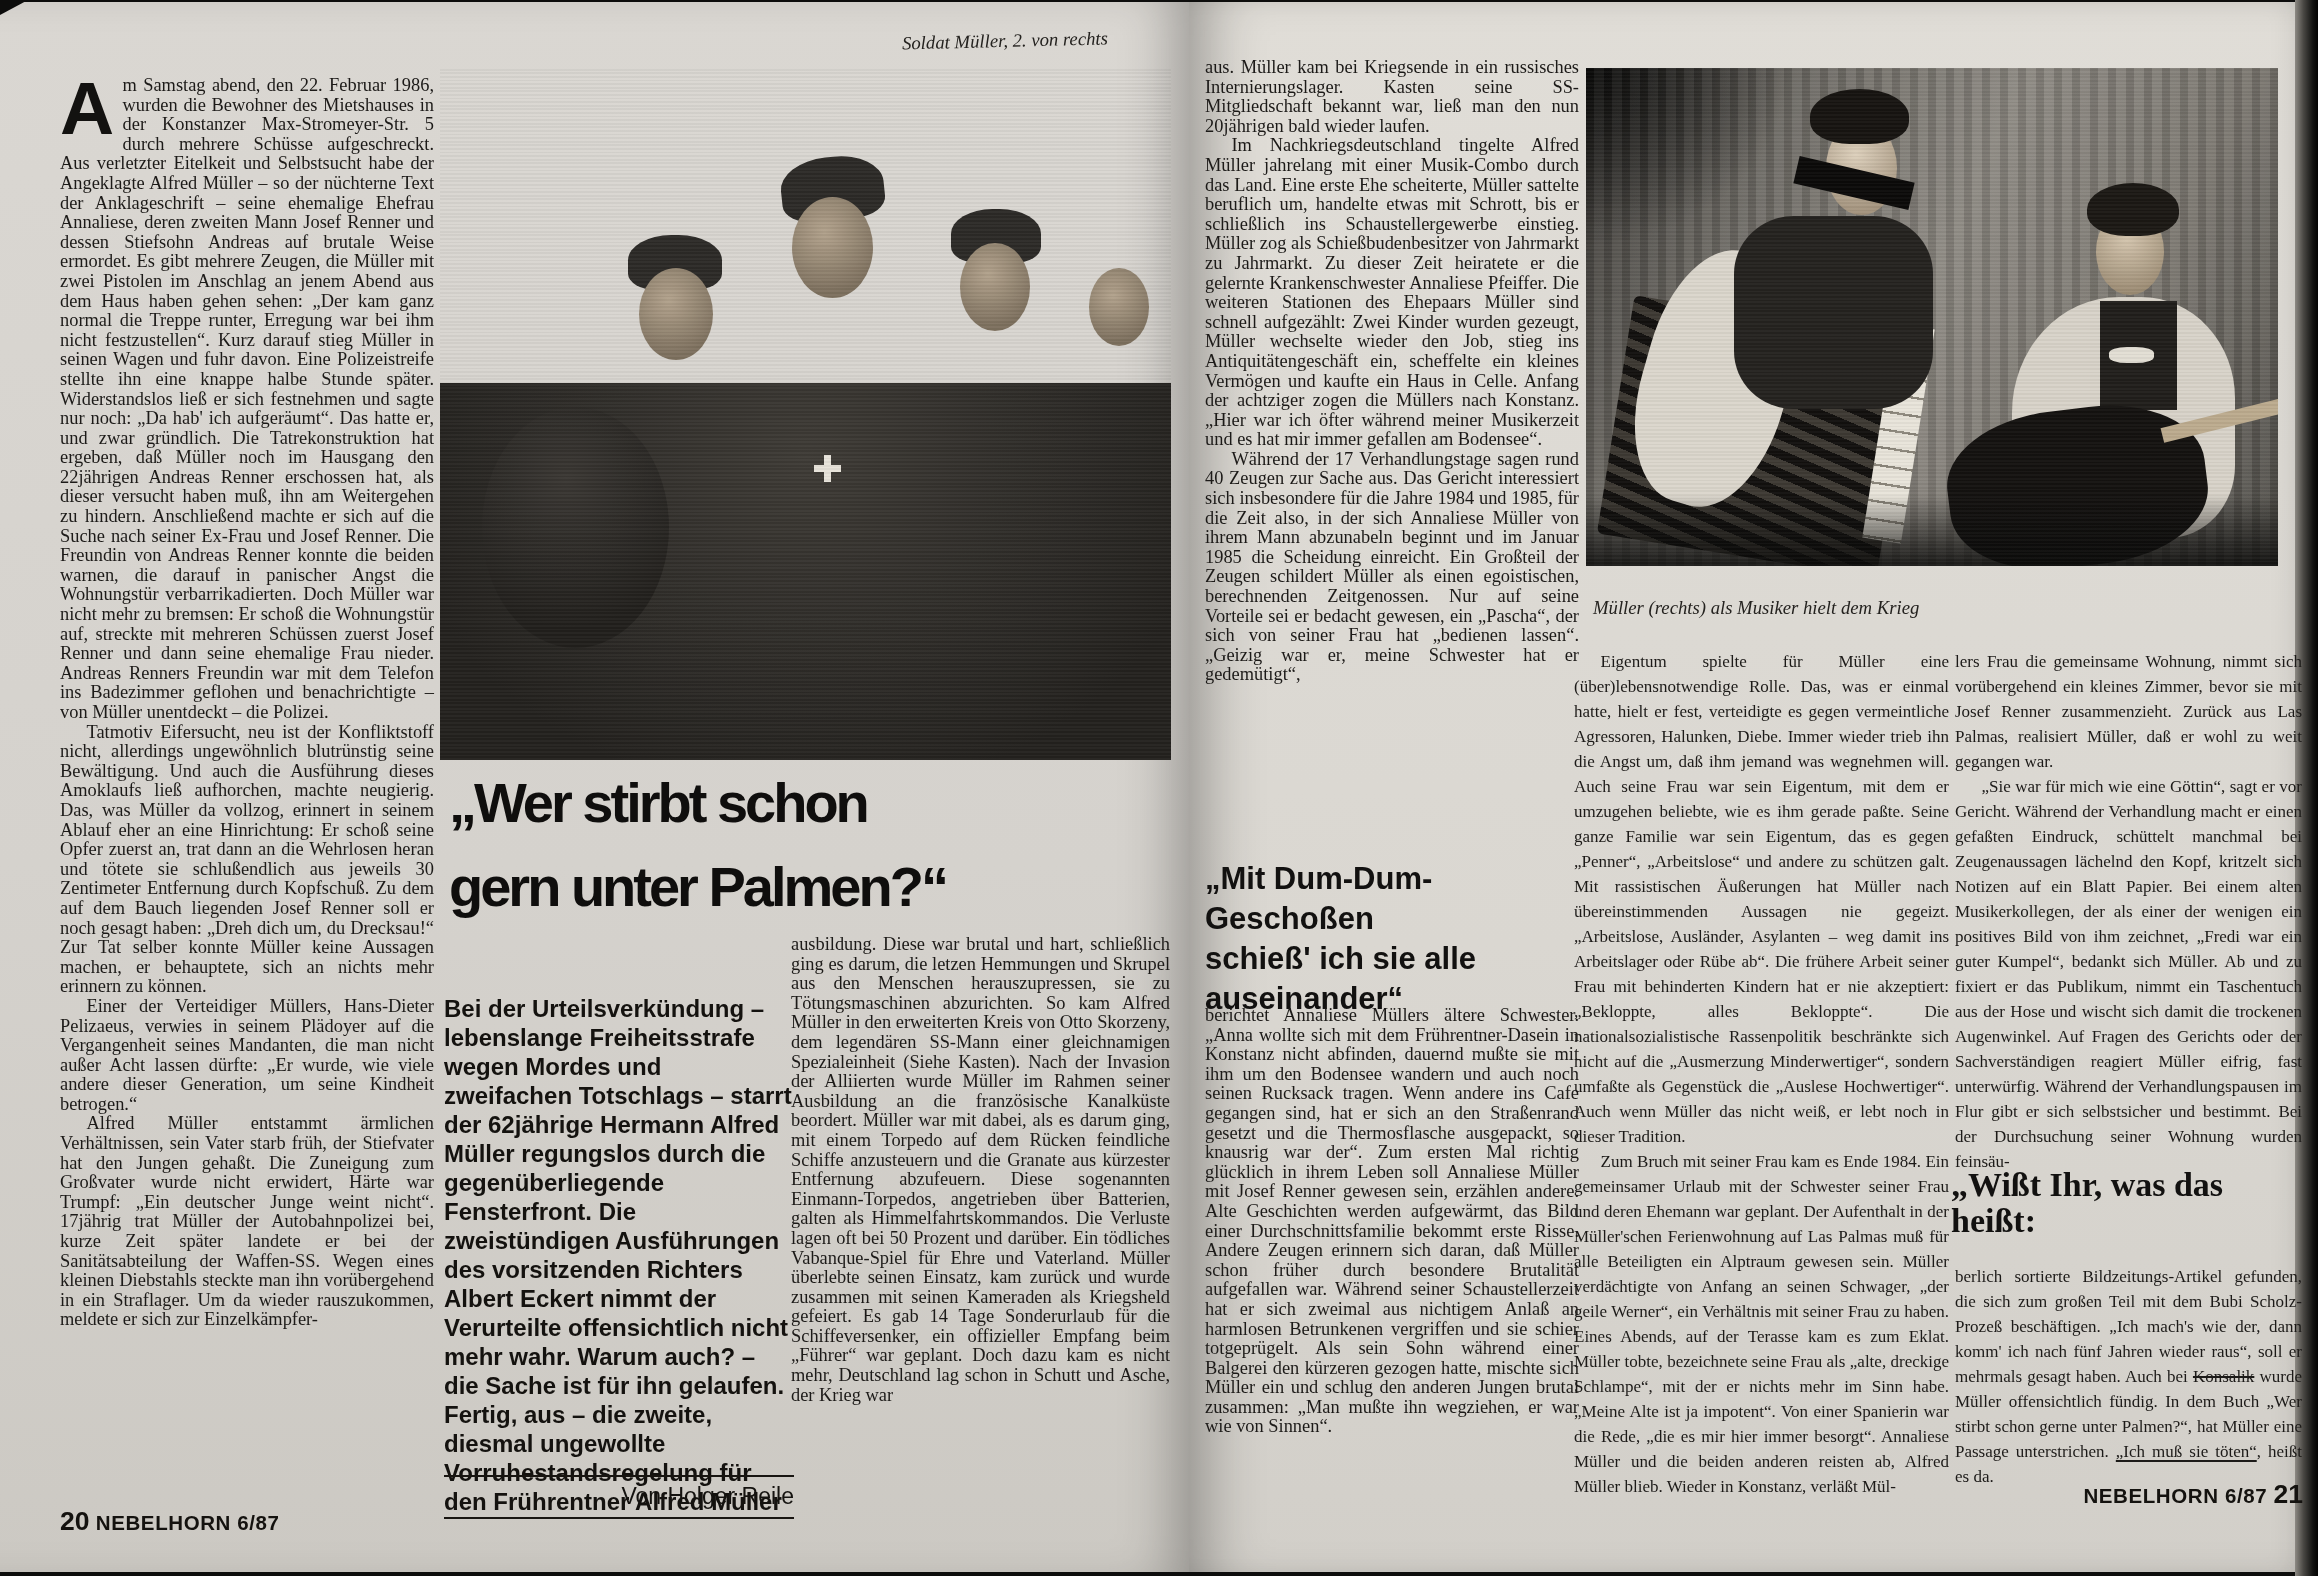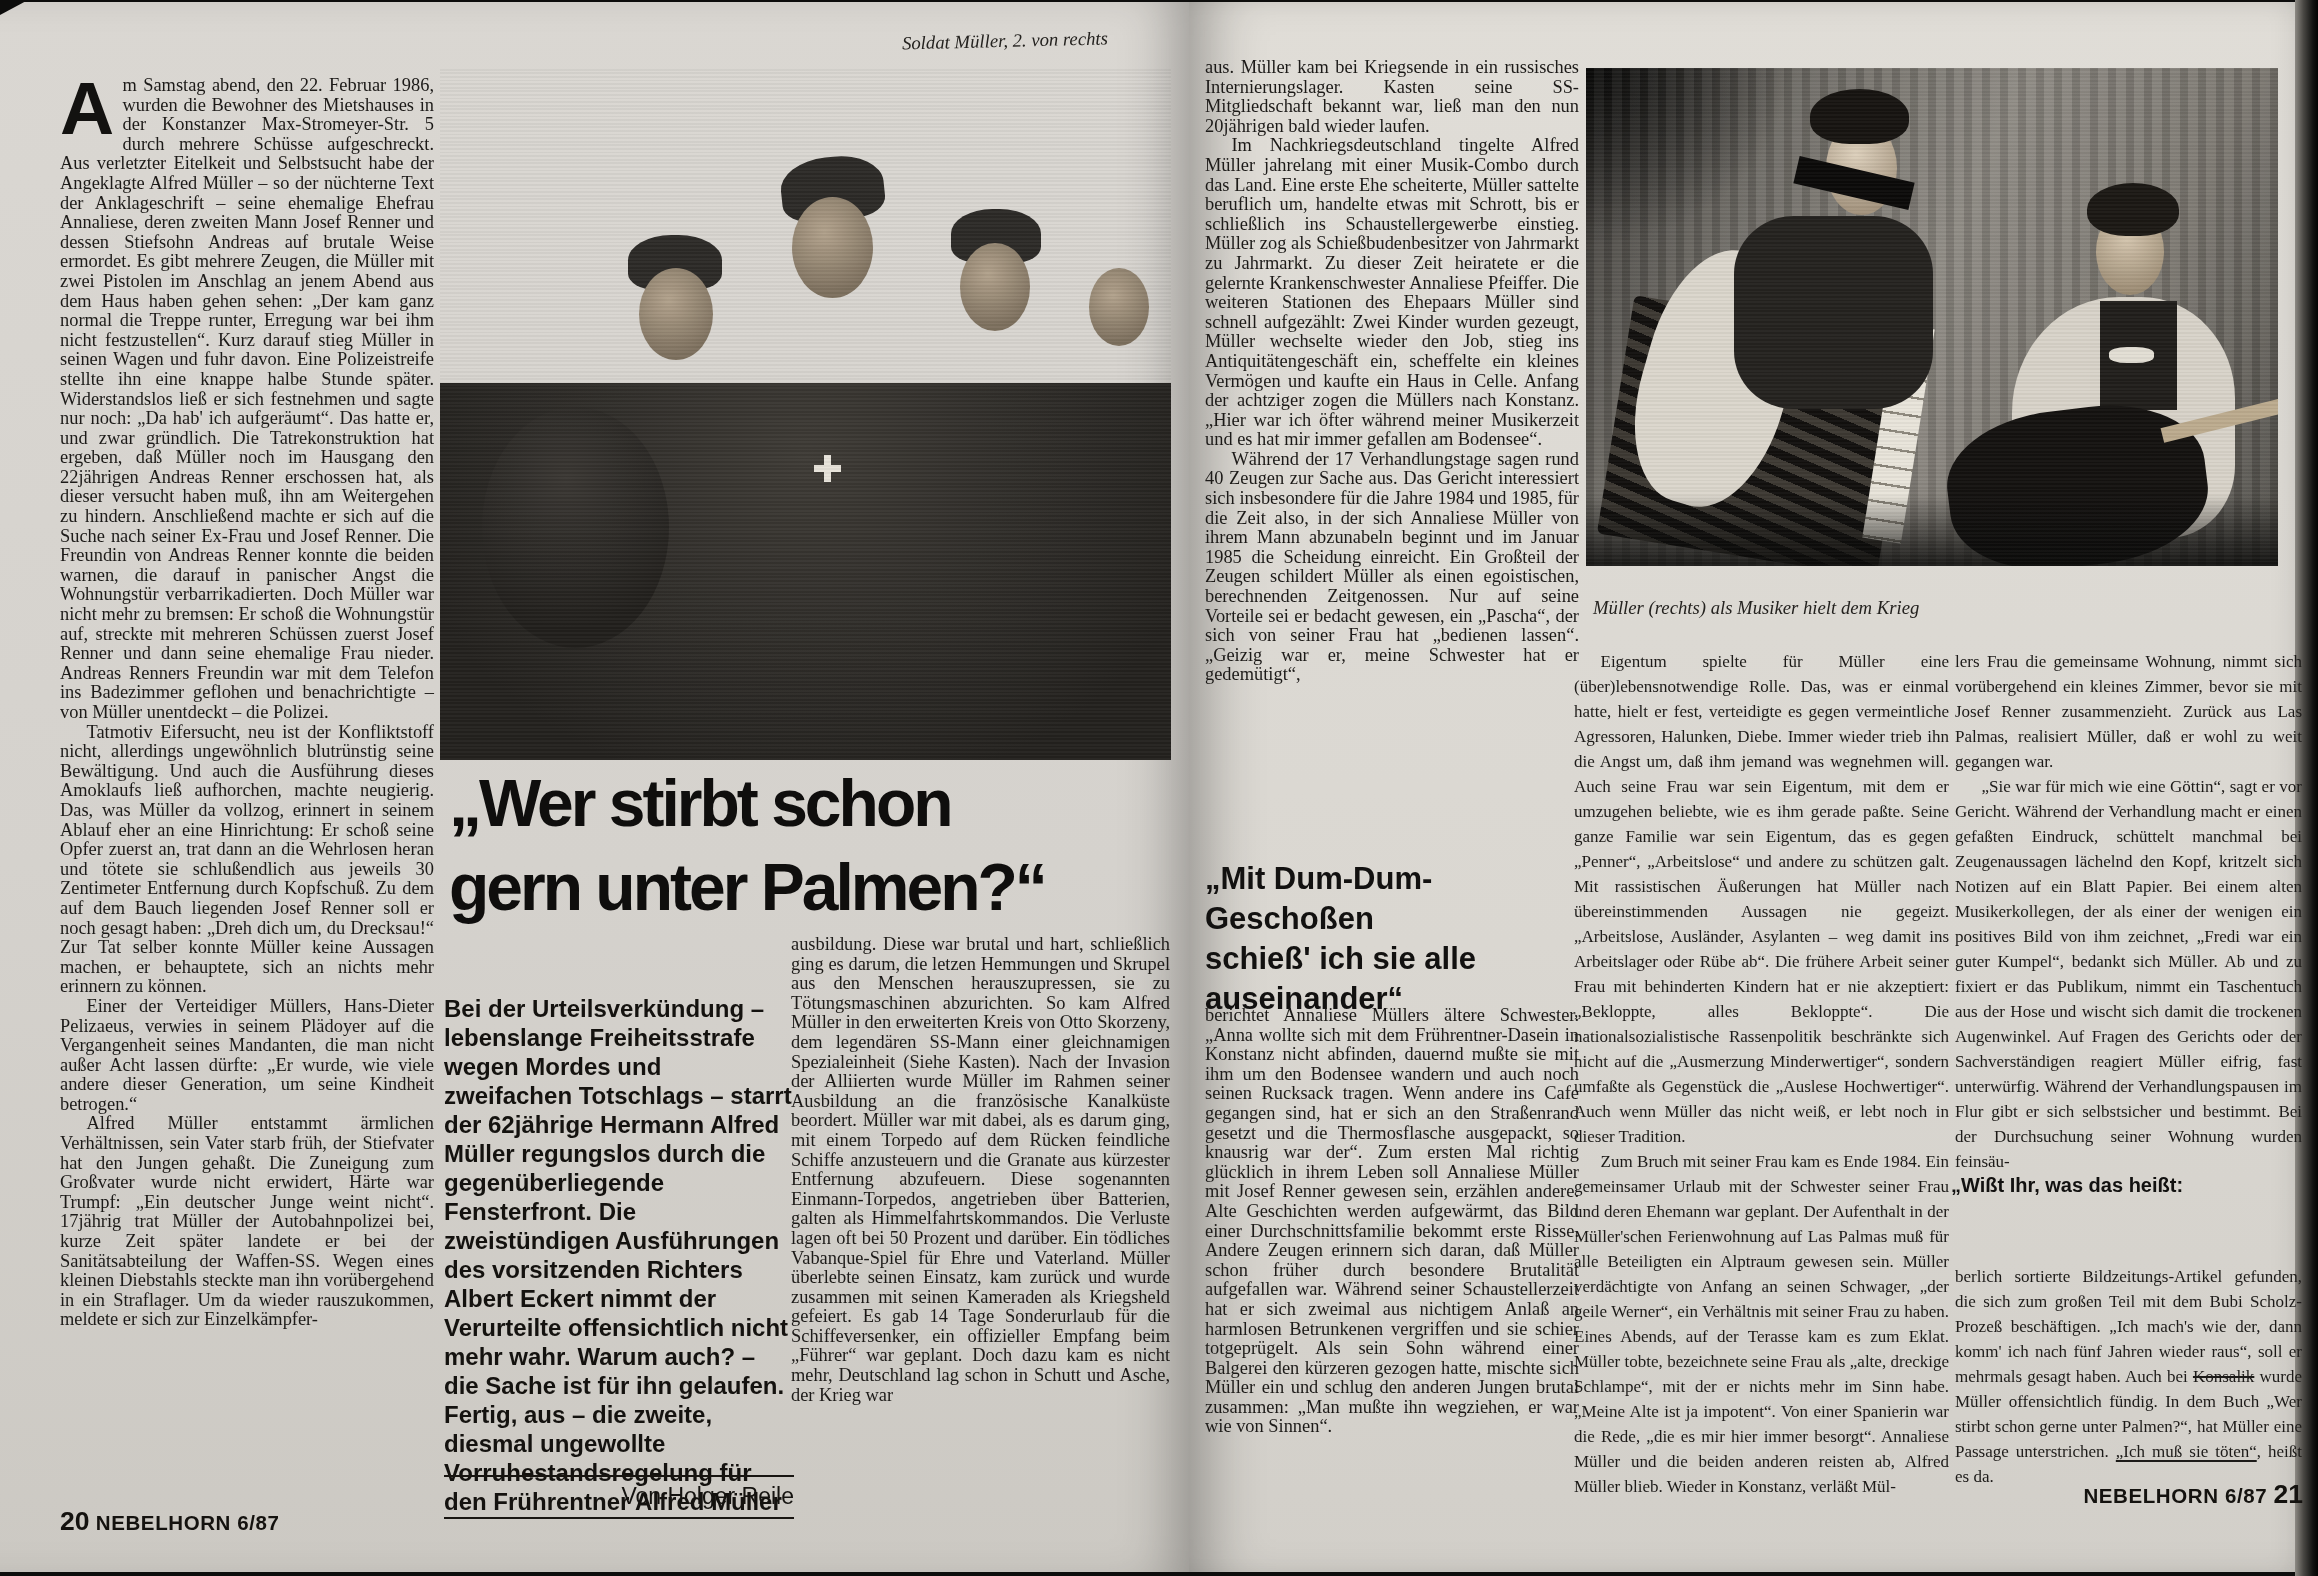--- a/index.html
+++ b/index.html
@@ -24,30 +24,30 @@
   .body-col p{margin:0;text-indent:26.5px;}
   .body-col p.flush{text-indent:0;}
   .small-col{font-size:17px;line-height:25px;}
   .dropcap{float:left;font-family:"Liberation Sans",sans-serif;font-weight:700;
      font-size:75px;line-height:57px;padding:3.6px 8.4px 0 0;color:#131210;}
   .struck{text-decoration:line-through;text-decoration-thickness:2.4px;}
   .underlined{text-decoration:underline;text-decoration-thickness:1.8px;text-underline-offset:3px;}
 
   
   .headline{position:absolute;left:449px;top:761px;width:742px;margin:0;
-     font-family:"Liberation Sans",sans-serif;font-weight:700;font-size:66px;line-height:84px;
+     font-family:"Liberation Sans",sans-serif;font-weight:700;font-size:56px;line-height:84px;
      letter-spacing:-3px;color:#0f0e0d;}
   .deck{position:absolute;left:444px;top:962px;width:350px;
      font-family:"Liberation Sans",sans-serif;font-weight:700;font-size:24px;line-height:29px;color:#14120f;margin-top:32px;}
   .byline{position:absolute;left:444px;top:1475px;width:350px;
      font-family:"Liberation Sans",sans-serif;font-weight:400;font-size:23px;line-height:24px;
      padding:7.2px 0 8.4px;border-top:2.4px solid #181511;border-bottom:2.4px solid #181511;color:#14120f;text-align:right;}
   .pullquote{position:absolute;font-family:"Liberation Sans",sans-serif;font-weight:700;color:#121110;}
   .pq1{left:1205px;top:859px;width:380px;font-size:31px;line-height:40px;}
-  .pq2{left:1951px;top:1167px;width:362px;font-size:20px;line-height:36px;}
+  .pq2{left:1951px;top:1167px;width:362px;font-size:34px;line-height:36px;font-family:Liberation Serif, serif;}
   .caption{position:absolute;font-style:italic;font-size:18.7px;color:#24221f;}
   .caption-soldier{left:902px;top:29px;width:283px;transform:rotate(-1.4deg);}
   .caption-musician{left:1593px;top:597px;width:458px;}
   .footer{position:absolute;font-family:"Liberation Sans",sans-serif;font-weight:700;font-size:20.5px;
      letter-spacing:0.6px;color:#14120f;}
   .footer .pagenum{font-size:26.5px;letter-spacing:0;}
   .footer-left{left:60px;top:1506px;}
   .footer-right{left:1954px;top:1479px;width:349px;text-align:right;}
 
   

